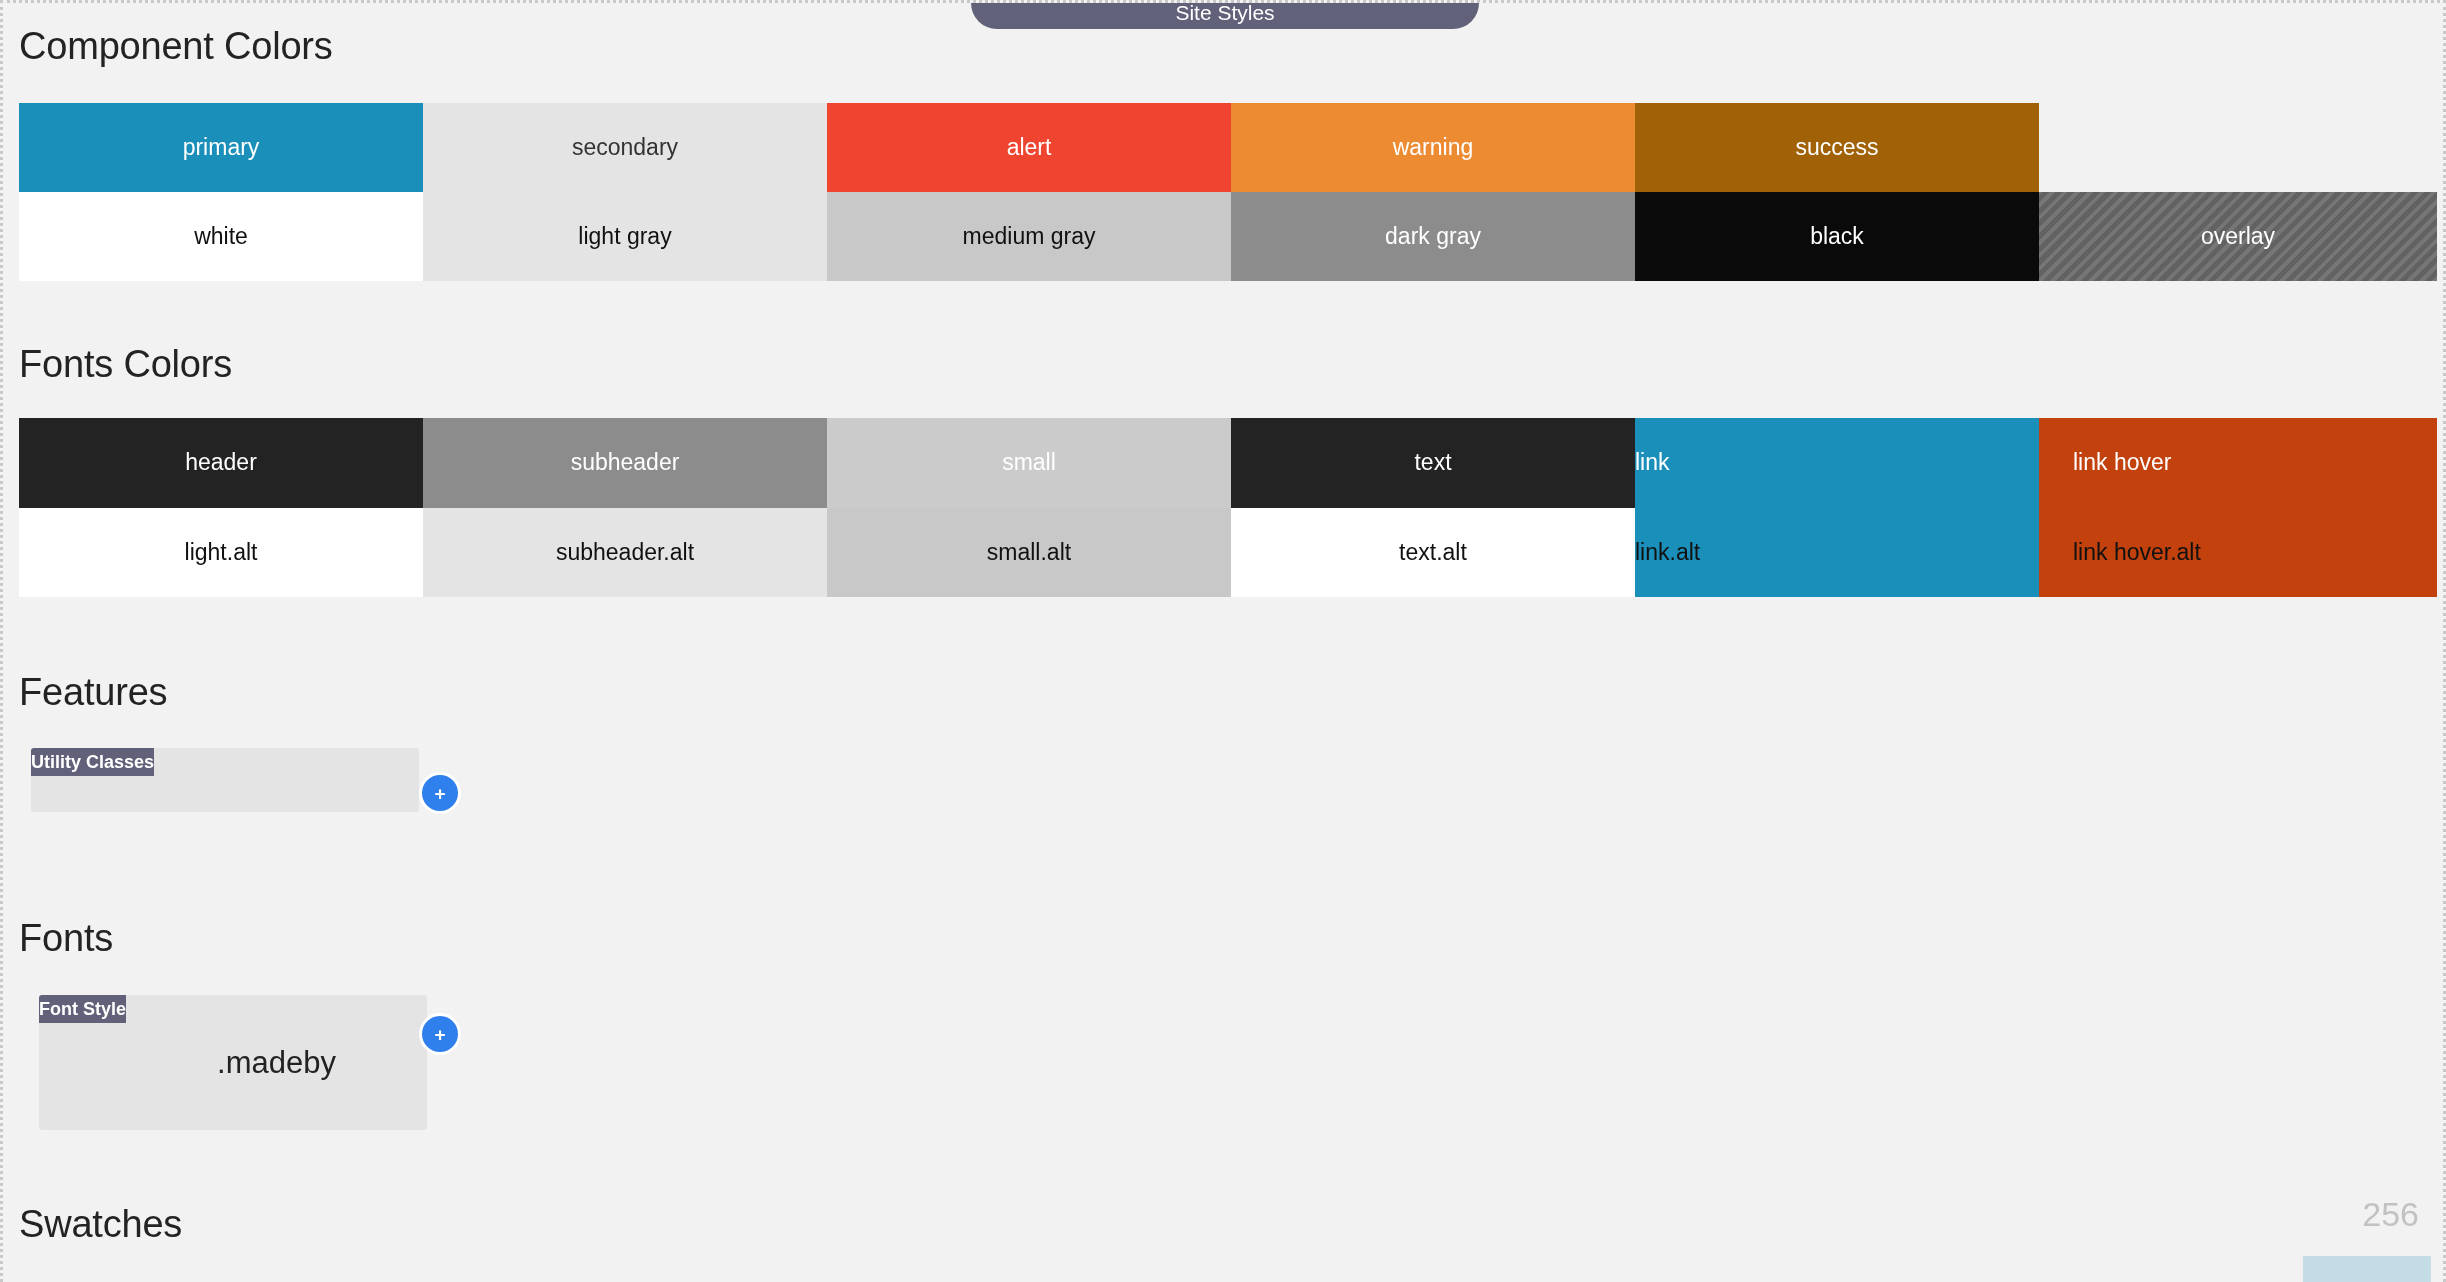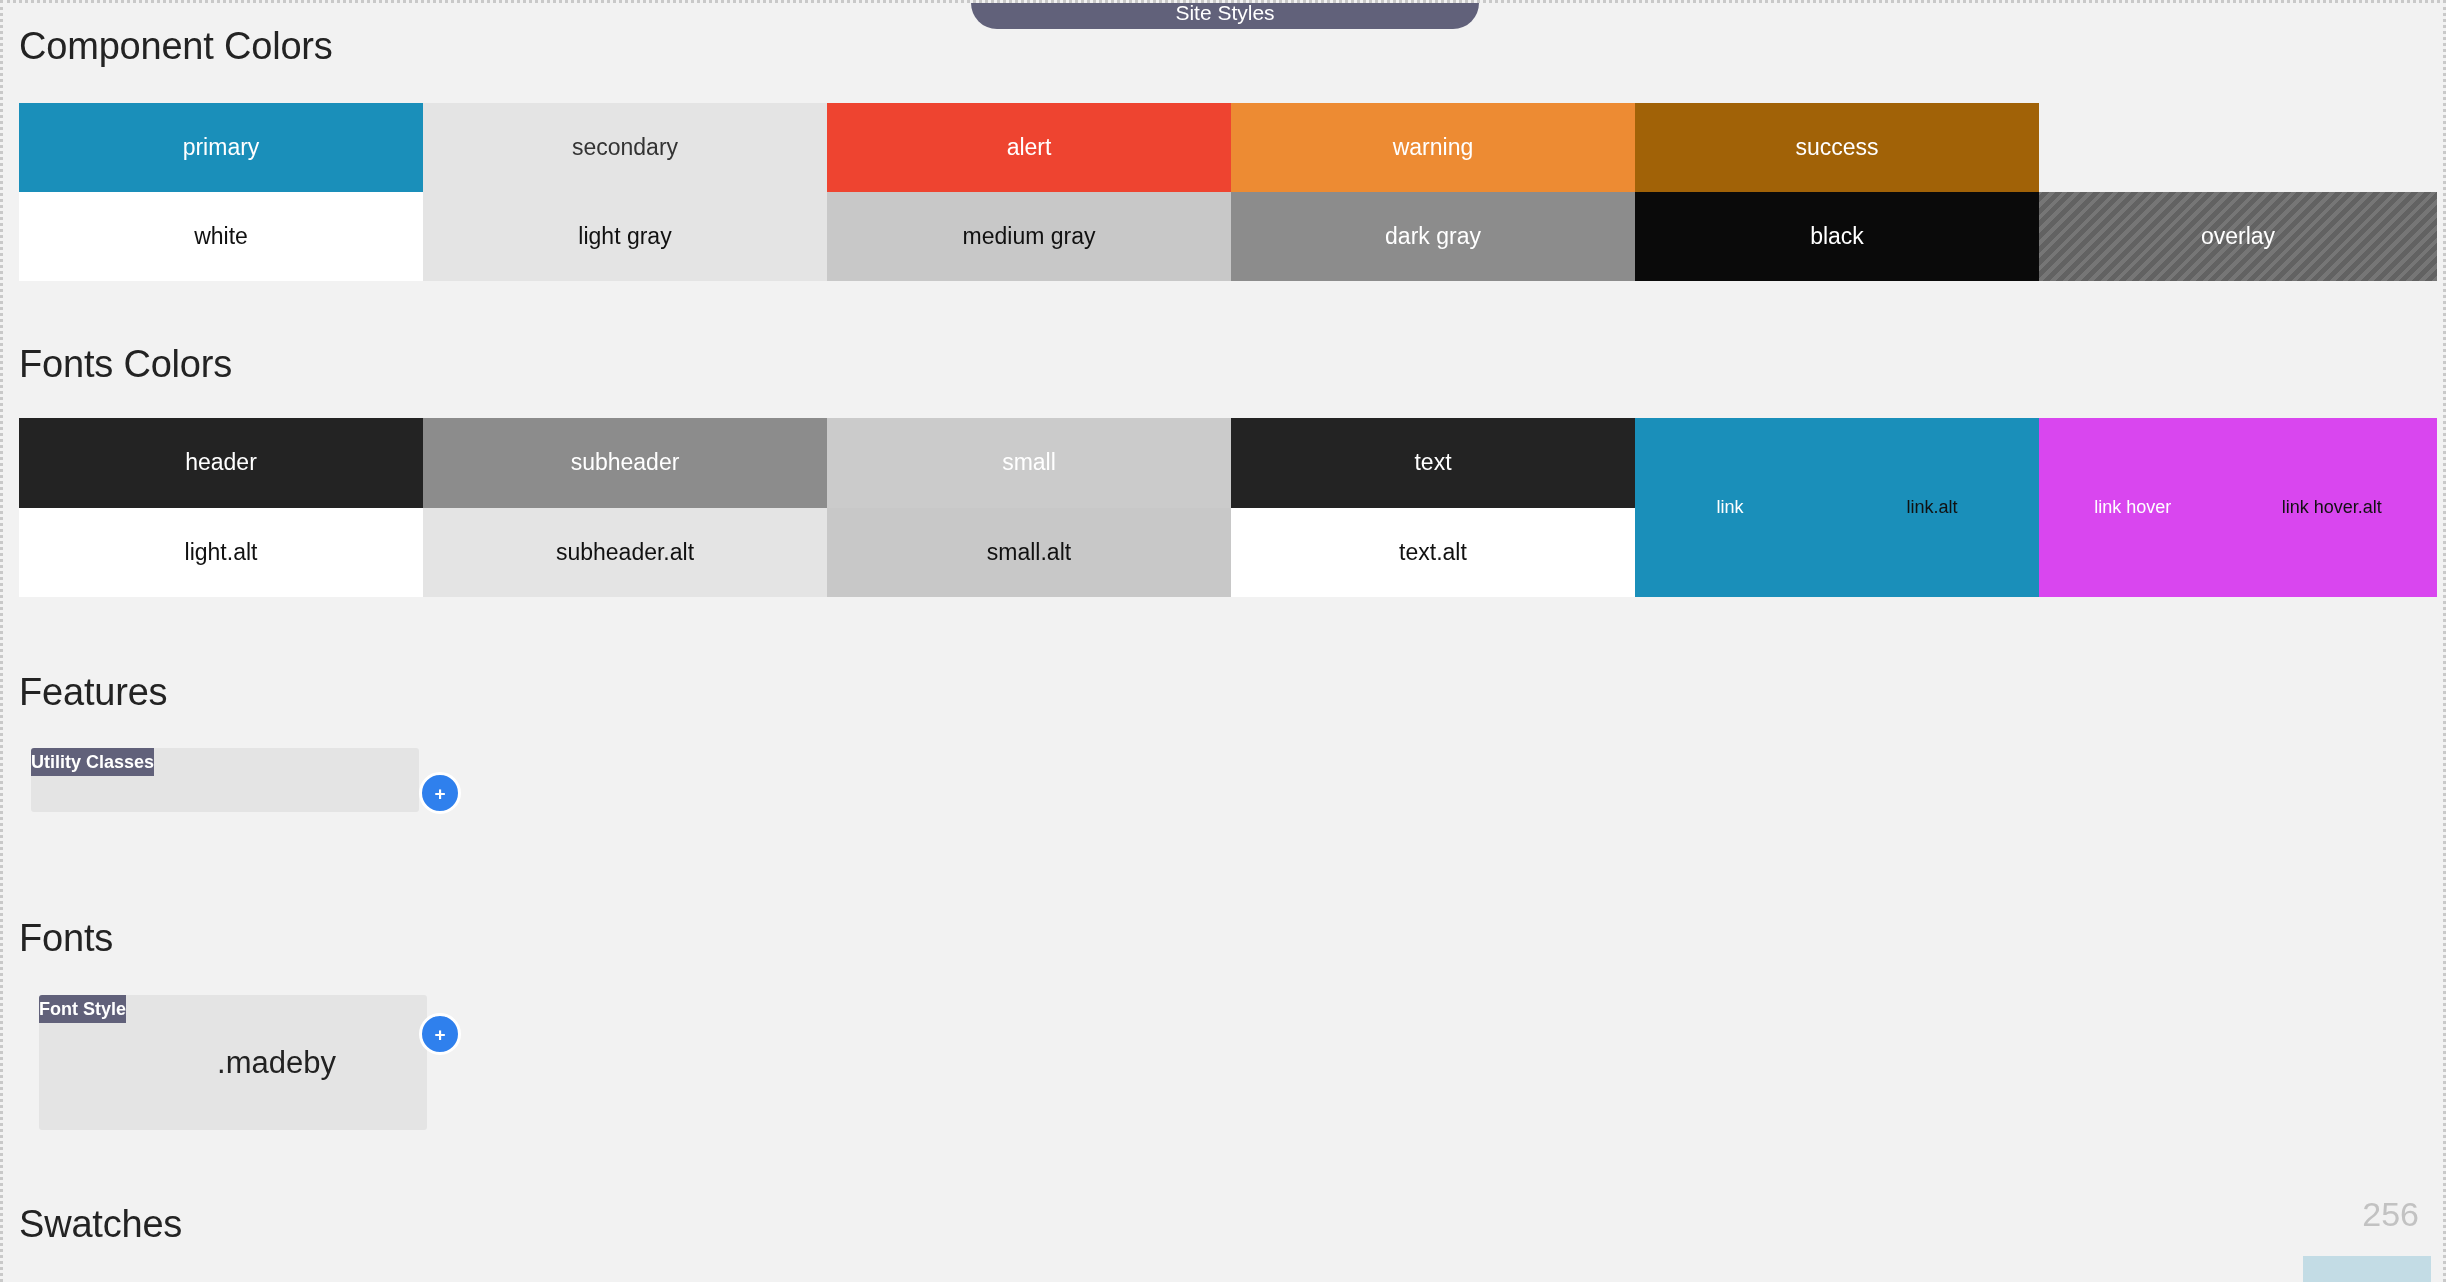--- a/index.html
+++ b/index.html
@@ -79,24 +79,23 @@
     justify-content: center;
     font-size: 23px;
     line-height: 1;
     position: relative;
     z-index: 2;
   }
 
   .cell-full {
     flex: 1;
     display: flex;
-    flex-direction: row;
-    align-items: center;
+    flex-direction: column;
     justify-content: space-around;
-    font-size: 18px;
+    font-size: 23px;
     position: relative;
     z-index: 2;
   }
 
   
   .overlay-stripes::before {
     content: "";
     position: absolute;
     left: 0; top: 0; right: 0; bottom: 0;
     background-image: repeating-linear-gradient(
@@ -227,21 +226,21 @@
         <div class="cell-half" style="background: rgb(35, 35, 35); color: rgb(255, 255, 255);">text</div>
         <div class="cell-half" style="background: rgb(255, 255, 255); color: rgb(17, 17, 17);">text.alt</div>
       </div>
       <div class="color-cell" style="width: 404px;">
         <div class="cell-full" style="background: rgb(26, 143, 186);">
           <span style="color: rgb(255, 255, 255);">link</span>
           <span style="color: rgb(17, 17, 17);">link.alt</span>
         </div>
       </div>
       <div class="color-cell" style="width: 398px;">
-        <div class="cell-full" style="background: #d946ef;">
+        <div class="cell-full" style="background: #c2410c; padding-left: 34px;">
           <span style="color: rgb(255, 255, 255);">link hover</span>
           <span style="color: rgb(17, 17, 17);">link hover.alt</span>
         </div>
       </div>
     </div>
 
   <h2 class="section-title" style="top:668px;">Features</h2>
 
   <div class="item-card" style="left:28px; top:745px; height:64px;">
     <div class="item-card-head">Utility Classes</div>

